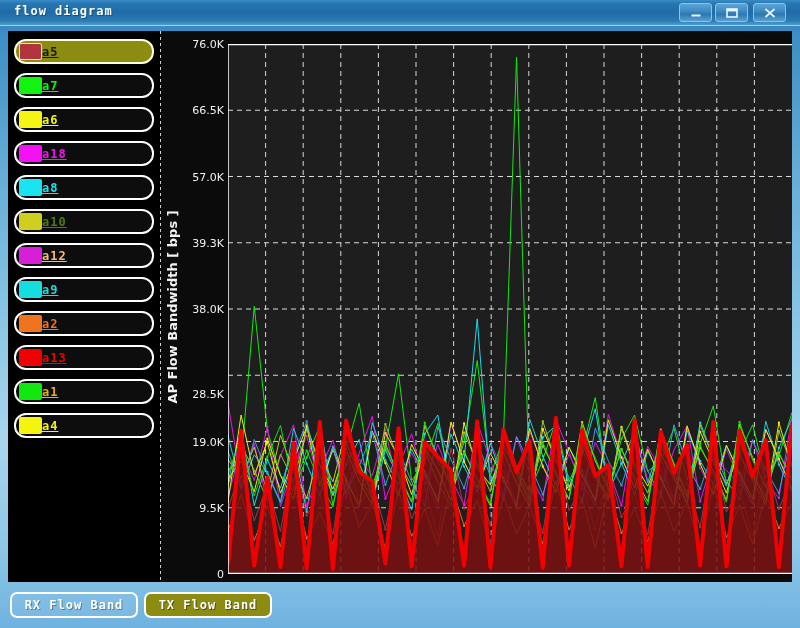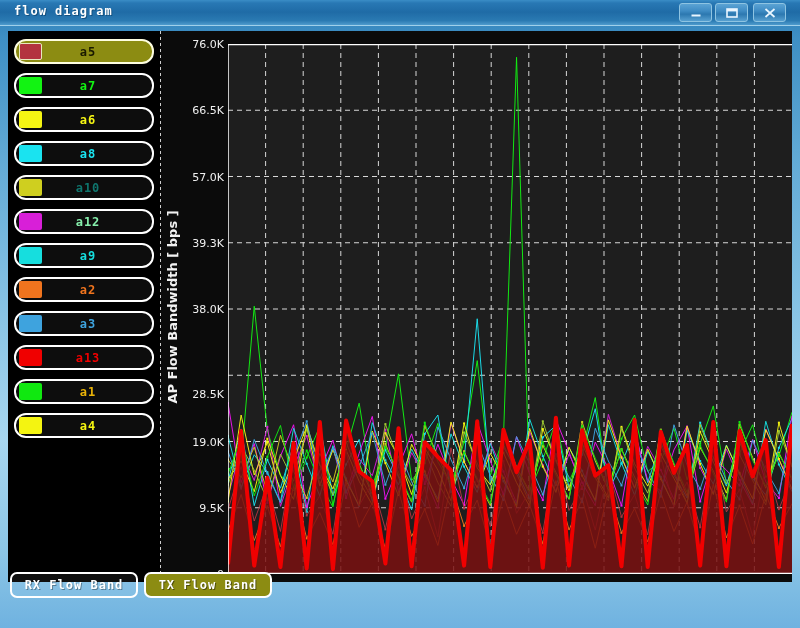--- a/index.html
+++ b/index.html
@@ -65,25 +65,26 @@
   .leg-item.sel{
     background:#8c8c12;
     border-color:#fdfde0;
   }
   .leg-sw{
     width:23px;height:17px;margin-left:3px;flex:0 0 auto;
     border-radius:2px;
   }
   .leg-item.sel .leg-sw{border:1px solid #e8e8c0;box-sizing:border-box;}
   .leg-lab{
-    flex:1 1 auto;text-align:center;
+    flex:1 1 auto;
     font-size:12px;font-weight:bold;
     letter-spacing:1px;
     margin-right:18px;
     font-family:"DejaVu Sans Mono","Liberation Mono",monospace;
+    text-decoration:underline;
   }
 
   
   #chartwrap{
     position:absolute;left:152px;top:0px;width:632px;height:551px;
     background:#0b0b0b;
   }
   #ylabel{
     position:absolute;left:2px;top:0px;width:20px;height:551px;
   }
@@ -111,21 +112,21 @@
     box-sizing:border-box;
   }
   #plot svg{display:block;}
   #sep{
     position:absolute;left:0px;top:0px;width:1px;height:551px;
     background:repeating-linear-gradient(180deg,#cfcfcf 0 3px,transparent 3px 6px);
   }
 
   
   #bottombar{
-    position:absolute;left:0;top:568px;width:737px;height:40px;
+    position:absolute;left:0;top:588px;width:737px;height:40px;
   }
   .fbtn{
     position:absolute;top:4px;height:26px;
     border:2px solid #ffffff;border-radius:7px;
     box-sizing:border-box;
     display:flex;align-items:center;justify-content:center;
     font-size:12px;font-weight:bold;letter-spacing:1px;
     cursor:pointer;
     font-family:"DejaVu Sans Mono","Liberation Mono",monospace;
   }
@@ -173,42 +174,42 @@
         </div>
         <div class="leg-item">
           <div class="leg-sw" style="background: rgb(18, 243, 18);"></div>
           <div class="leg-lab" style="color: rgb(18, 243, 18);">a7</div>
         </div>
         <div class="leg-item">
           <div class="leg-sw" style="background: rgb(245, 245, 19);"></div>
           <div class="leg-lab" style="color: rgb(245, 245, 19);">a6</div>
         </div>
         <div class="leg-item">
+          <div class="leg-sw" style="background: rgb(243, 18, 243);"></div>
+          <div class="leg-lab" style="color: rgb(243, 18, 243);">a18</div>
+        </div>
+        <div class="leg-item">
           <div class="leg-sw" style="background: rgb(26, 227, 240);"></div>
           <div class="leg-lab" style="color: rgb(26, 227, 240);">a8</div>
         </div>
         <div class="leg-item">
           <div class="leg-sw" style="background: rgb(207, 207, 31);"></div>
-          <div class="leg-lab" style="color: #0f766e;">a10</div>
+          <div class="leg-lab" style="color: #4d7c0f;">a10</div>
         </div>
         <div class="leg-item">
           <div class="leg-sw" style="background: rgb(216, 31, 216);"></div>
-          <div class="leg-lab" style="color: #86efac;">a12</div>
+          <div class="leg-lab" style="color: #fdba74;">a12</div>
         </div>
         <div class="leg-item">
           <div class="leg-sw" style="background: rgb(22, 222, 222);"></div>
           <div class="leg-lab" style="color: rgb(22, 222, 222);">a9</div>
         </div>
         <div class="leg-item">
           <div class="leg-sw" style="background: rgb(240, 116, 30);"></div>
           <div class="leg-lab" style="color: rgb(240, 116, 30);">a2</div>
-        </div>
-        <div class="leg-item">
-          <div class="leg-sw" style="background: rgb(62, 163, 222);"></div>
-          <div class="leg-lab" style="color: rgb(62, 163, 222);">a3</div>
         </div>
         <div class="leg-item">
           <div class="leg-sw" style="background: rgb(240, 0, 0);"></div>
           <div class="leg-lab" style="color: rgb(240, 0, 0);">a13</div>
         </div>
         <div class="leg-item">
           <div class="leg-sw" style="background: rgb(16, 232, 16);"></div>
           <div class="leg-lab" style="color: #eab308;">a1</div>
         </div>
         <div class="leg-item">

